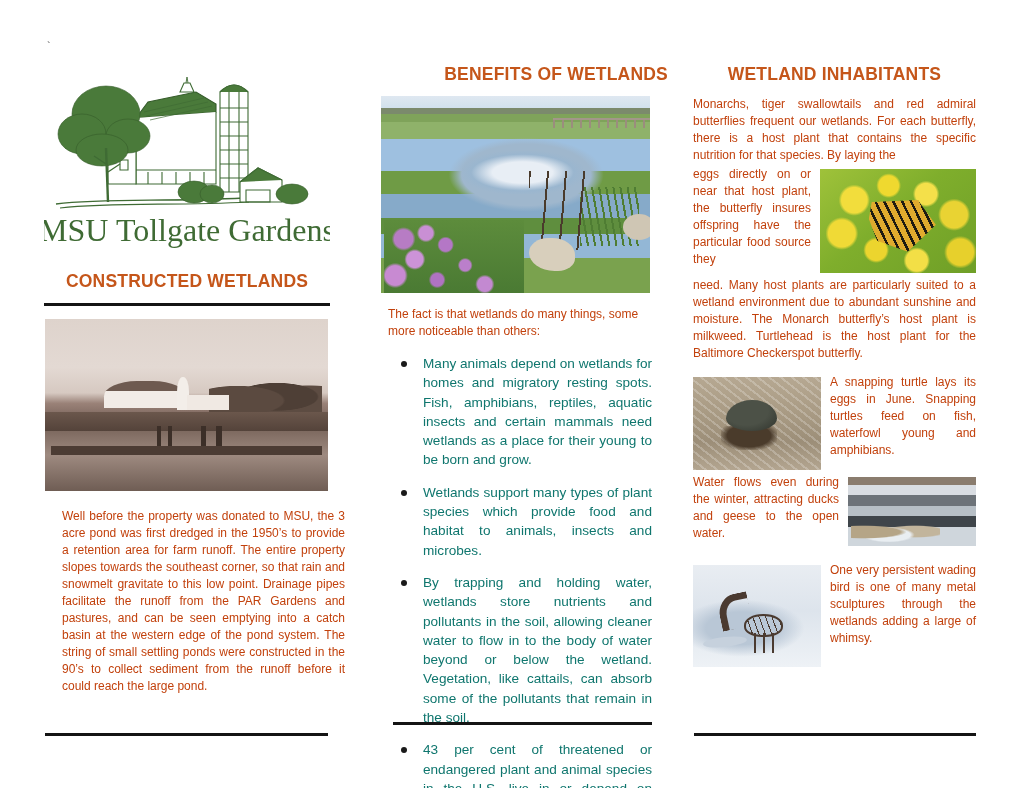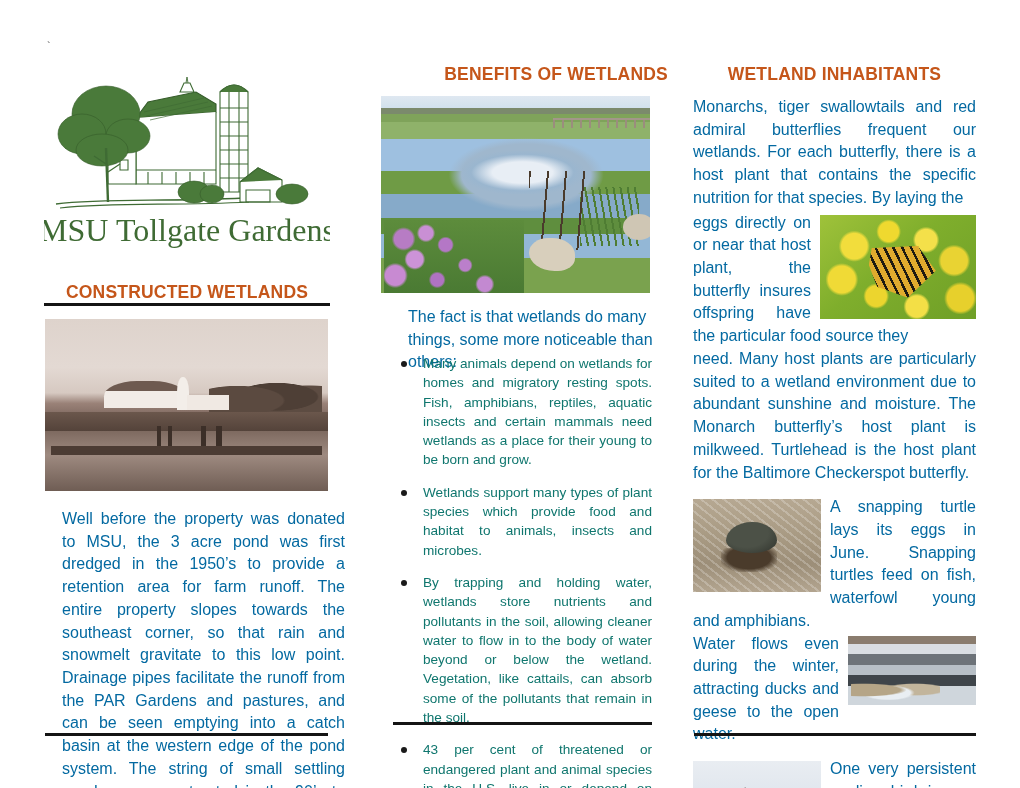--- a/index.html
+++ b/index.html
@@ -31,23 +31,23 @@
     white-space: nowrap;
   }
   .rule {
     border: 0;
     border-top: 3px solid #141414;
     margin: 0;
   }
 
   
   .body-text {
-    font-size: 16px;
+    font-size: 12px;
     line-height: 1.42;
-    color: #0369a1;
+    color: #c2410c;
     text-align: justify;
     text-justify: inter-word;
     hyphens: none;
   }
   .body-text.ragged { text-align: left; }
 
   
   ul.bullets {
     margin: 10px 0 0 0;
     padding: 0;
@@ -74,21 +74,21 @@
   
   .photo { position: relative; overflow: hidden; background: #cfcfcf; }
 
   
   #logo-wrap {
     position: absolute; left: 44px; top: 52px;
     width: 286px; height: 212px;
   }
   .logo-svg { display: block; width: 100%; height: 100%; }
 
-  #heading-left { position: absolute; left: 44px; top: 282px; width: 286px; }
+  #heading-left { position: absolute; left: 44px; top: 271px; width: 286px; }
   #rule-left-top { position: absolute; left: 44px; top: 303px; width: 286px; }
 
   
   #photo-historic {
     position: absolute; left: 45px; top: 319px;
     width: 283px; height: 172px;
     background:
       radial-gradient(ellipse 60% 42% at 52% 84%, rgba(60,42,35,.55) 0%, rgba(110,88,78,.18) 60%, rgba(0,0,0,0) 75%),
       linear-gradient(to bottom,
         #ded3cc 0%, #e3d9d3 28%, #d6c9c1 43%,
@@ -176,21 +176,21 @@
       linear-gradient(to bottom,#5d8c3c,#4a7a33);
   }
   #photo-pond .rock {
     position:absolute; left:55%; top:72%; width:17%; height:17%;
     background:#d8cfbc; border-radius:46% 54% 40% 60%;
   }
   #photo-pond .rock2 {
     position:absolute; left:90%; top:60%; width:12%; height:13%;
     background:#cfc6b4; border-radius:50%;
   }
-  #text-mid-intro { position: absolute; left: 408px; top: 306px; width: 260px; }
+  #text-mid-intro { position: absolute; left: 388px; top: 306px; width: 260px; }
   #list-mid { position: absolute; left: 392px; top: 344px; width: 260px; }
   #rule-mid-bot { position: absolute; left: 393px; top: 722px; width: 259px; }
 
   
   #heading-right { position: absolute; left: 693px; top: 64px; width: 283px; }
   #right-flow { position: absolute; left: 693px; top: 96px; width: 283px; }
 
   .photo-float-right { float: right; margin: 3px 0 4px 9px; }
   .photo-float-left  { float: left;  margin: 3px 9px 4px 0; }
   .clearfix::after { content:""; display:block; clear:both; }

